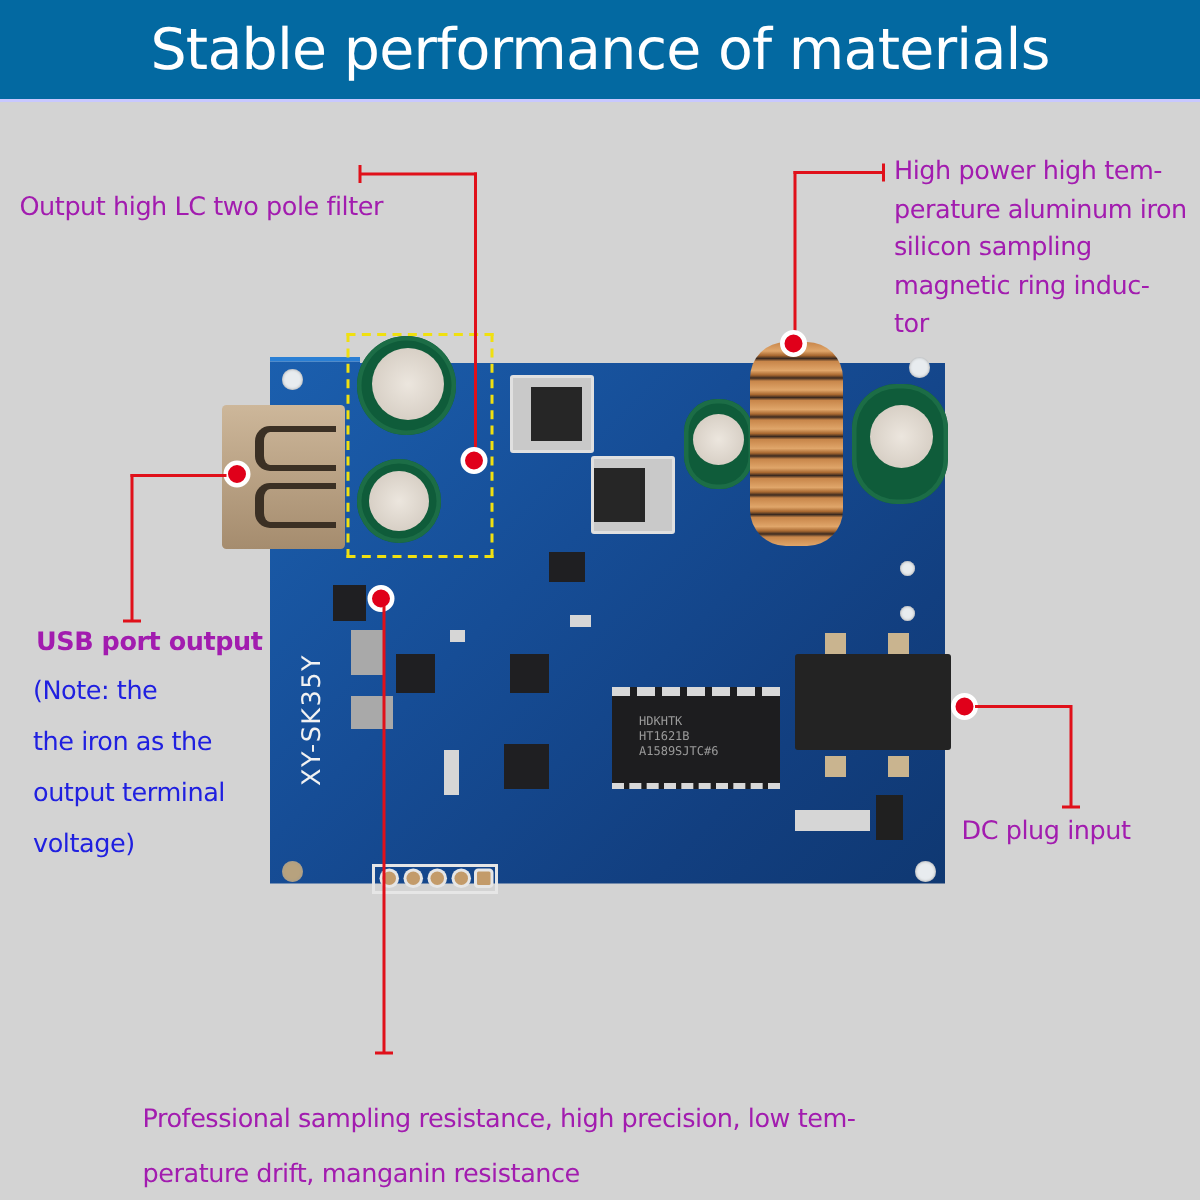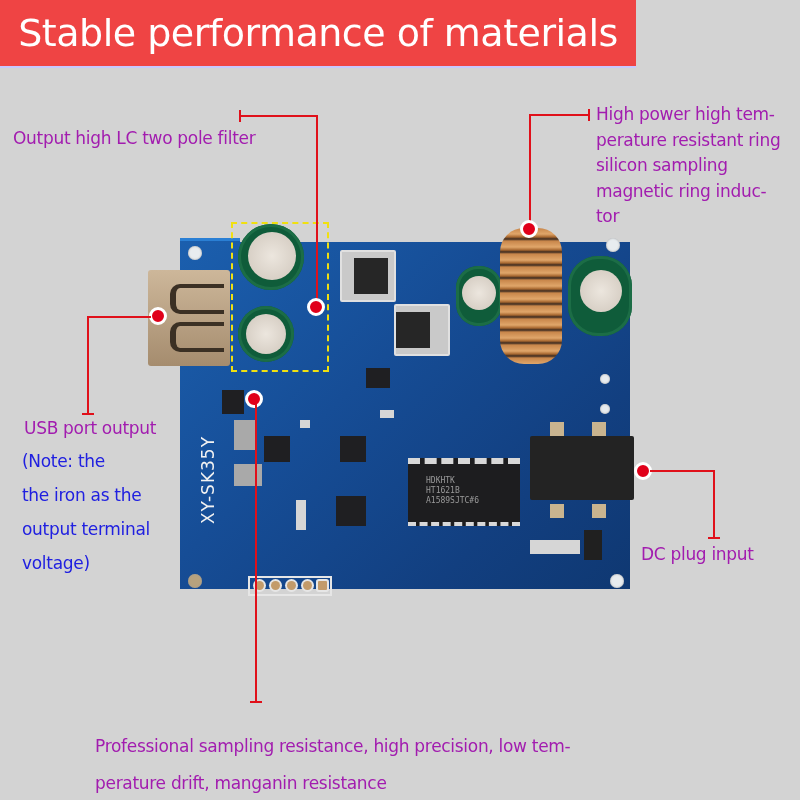--- a/index.html
+++ b/index.html
@@ -2,22 +2,22 @@
 <html><head>
 <meta charset="utf-8">
 <style>
   html, body { margin: 0; padding: 0; }
   body {
     width: 800px; height: 800px; overflow: hidden; position: relative;
     background: #d3d3d3;
     font-family: "DejaVu Sans", "Liberation Sans", sans-serif;
   }
   .banner {
-    position: absolute; left: 0; top: 0; width: 636px; height: 66px;
-    background: #ef4444; color: #ffffff;
+    position: absolute; left: 0; top: 0; width: 800px; height: 66px;
+    background: #0369a1; color: #ffffff;
     display: flex; align-items: center; justify-content: center;
     font-size: 38px; letter-spacing: -0.5px;
     border-bottom: 2px solid #c8c8ff;
     text-align: center;
   }
   .label {
     position: absolute; color: #a21caf; font-size: 17px; line-height: 25.5px;
     letter-spacing: -0.3px;
   }
   .note {
@@ -142,35 +142,35 @@
 <div class="dashed-box"></div>
 
 <div class="label" style="left:13px;top:126px;">Output high LC two pole filter</div>
 <div class="line" style="left:240px;top:115px;width:78px;height:2px;"></div>
 <div class="line" style="left:239px;top:110px;width:2px;height:12px;"></div>
 <div class="line" style="left:316px;top:115px;width:2px;height:190px;"></div>
 <div class="dot" style="left:307px;top:298px;"></div>
 
 <div class="label" style="left:596px;top:102px;">
   <div>High power high tem-</div>
-  <div>perature resistant ring</div>
+  <div>perature aluminum iron</div>
   <div>silicon sampling</div>
   <div>magnetic ring induc-</div>
   <div>tor</div>
 </div>
 <div class="line" style="left:529px;top:114px;width:60px;height:2px;"></div>
 <div class="line" style="left:588px;top:109px;width:2px;height:12px;"></div>
 <div class="line" style="left:529px;top:114px;width:2px;height:110px;"></div>
 <div class="dot" style="left:520px;top:220px;"></div>
 
 <div class="dot" style="left:149px;top:307px;"></div>
 <div class="line" style="left:87px;top:316px;width:64px;height:2px;"></div>
 <div class="line" style="left:87px;top:316px;width:2px;height:98px;"></div>
 <div class="line" style="left:82px;top:413px;width:12px;height:2px;"></div>
-<div class="label" style="left:24px;top:416px;">USB port output</div>
+<div class="label" style="left:24px;top:416px;font-weight:bold;">USB port output</div>
 <div class="note" style="left:22px;top:444px;">
   <div>(Note: the</div>
   <div>the iron as the</div>
   <div>output terminal</div>
   <div>voltage)</div>
 </div>
 
 <div class="dot" style="left:634px;top:462px;"></div>
 <div class="line" style="left:650px;top:470px;width:64px;height:2px;"></div>
 <div class="line" style="left:713px;top:470px;width:2px;height:68px;"></div>

